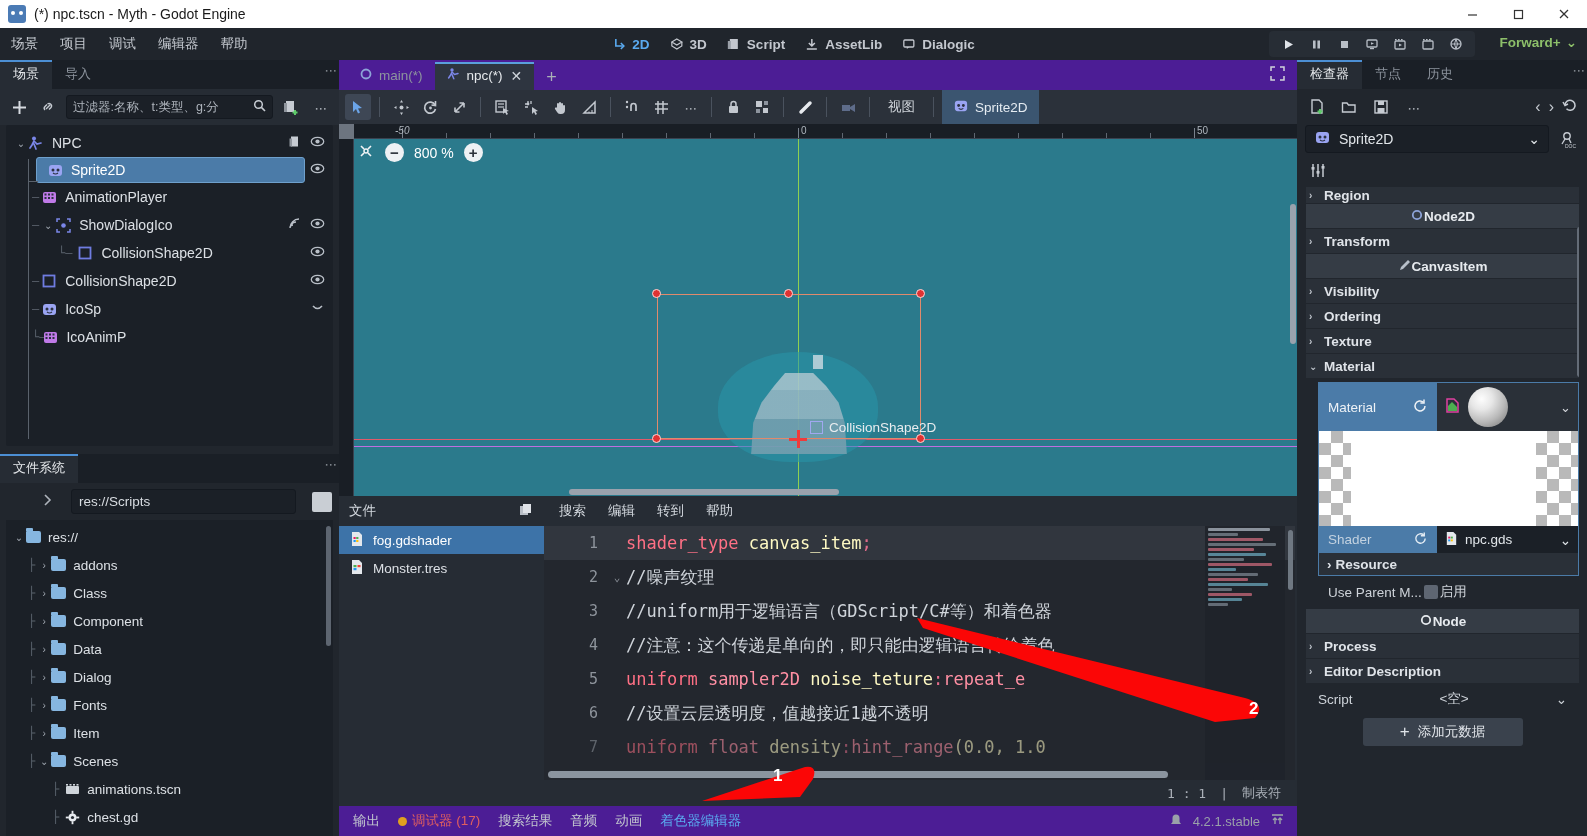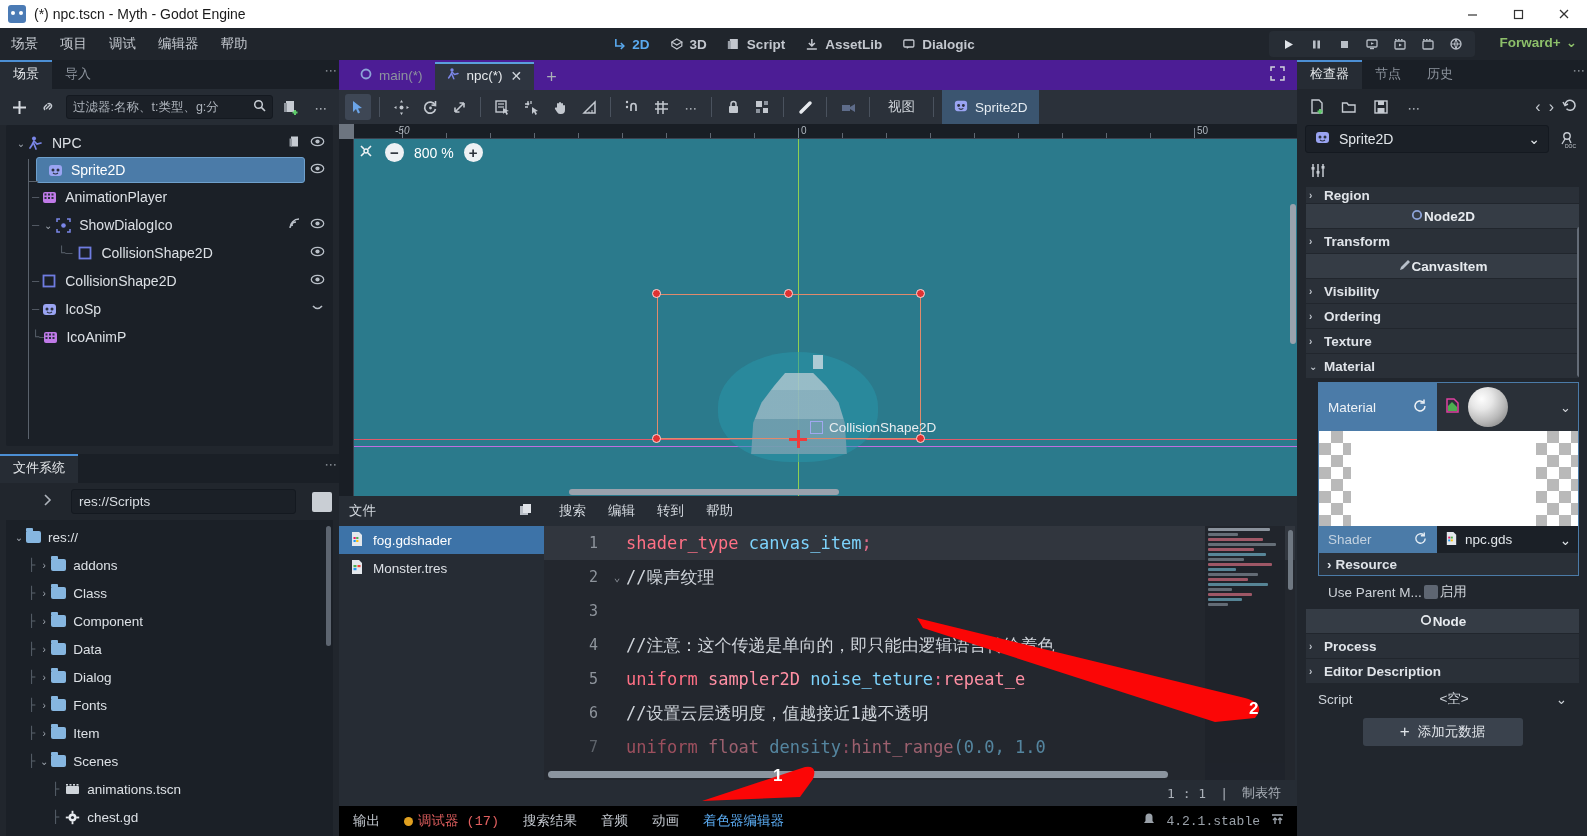--- a/index.html
+++ b/index.html
@@ -266,21 +266,21 @@
   }
   .codeline {
     display: flex; align-items: center; height: 34px; font-size: 17px;
     font-family: "DejaVu Sans Mono", "Liberation Mono", monospace; white-space: pre;
   }
   .codeline.current { background: #31363e; }
   .lnum { width: 64px; text-align: right; padding-right: 10px; color: #8e949c; font-size: 15px; flex: none; }
   .fold { width: 18px; color: #8e949c; font-size: 11px; flex: none; text-align: center; }
   .ctok-kw { color: #ff7085; }
   .ctok-type { color: #ff8fa3; }
-  .ctok-id { color: #7dd3fc; }
+  .ctok-id { color: #fef9c3; }
   .ctok-cmt { color: #cfd4da; }
   .ctok-punct { color: #e06c8a; }
   .minimap {
     position: absolute; right: 10px; top: 0; width: 80px; height: 100%;
     background: #1f232a; opacity: .85;
   }
   .mm-line { height: 3px; margin: 2px 3px; border-radius: 1px; }
   .code-scroll-v {
     position: absolute; right: 2px; top: 4px; width: 5px; height: 60px;
     background: #6f7882; border-radius: 3px;
@@ -290,22 +290,22 @@
     background: #8b949e; border-radius: 4px;
   }
   .sp-status {
     height: 26px; display: flex; align-items: center; justify-content: flex-end;
     padding-right: 16px; gap: 14px; color: #aab0b8; font-size: 13px;
     font-family: "DejaVu Sans Mono", monospace;
   }
 
   
   .bottombar {
-    height: 30px; background: #000000; display: flex; align-items: center;
-    padding-left: 14px; gap: 24px; flex: none; position: relative; font-family: Liberation Mono, monospace;
+    height: 30px; background: #4c1d95; display: flex; align-items: center;
+    padding-left: 14px; gap: 18px; flex: none; position: relative;
   }
   .bb-item { font-size: 13.5px; color: #c3c8cf; display: flex; align-items: center; gap: 5px; }
   .bb-item.err { color: #e05f5f; }
   .bb-item.active { color: #5aaaf0; }
   .bb-dot { width: 9px; height: 9px; border-radius: 50%; background: #e0a020; flex: none; }
   .bb-right {
     position: absolute; right: 12px; display: flex; align-items: center; gap: 10px;
     color: #9aa1a9; font-size: 13px;
   }
 
@@ -1108,20 +1108,21 @@
                 <span><span class="ctok-kw">shader_type</span><span class="ctok-id"> </span><span class="ctok-id">canvas_item</span><span class="ctok-punct">;</span></span>
               </div>
               <div class="codeline">
                 <span class="lnum">2</span>
                 <span class="fold">⌄</span>
                 <span class="ctok-cmt">//噪声纹理</span>
               </div>
               <div class="codeline">
                 <span class="lnum">3</span>
                 <span class="fold"></span>
+                <span class="ctok-cmt">//uniform用于逻辑语言（GDScript/C#等）和着色器</span>
               </div>
               <div class="codeline">
                 <span class="lnum">4</span>
                 <span class="fold"></span>
                 <span class="ctok-cmt">//注意：这个传递是单向的，即只能由逻辑语言传给着色</span>
               </div>
               <div class="codeline">
                 <span class="lnum">5</span>
                 <span class="fold"></span>
                 <span><span class="ctok-kw">uniform</span><span class="ctok-id"> </span><span class="ctok-type">sampler2D</span><span class="ctok-id"> </span><span class="ctok-id">noise_teture</span><span class="ctok-punct">:</span><span class="ctok-type">repeat_e</span></span>

